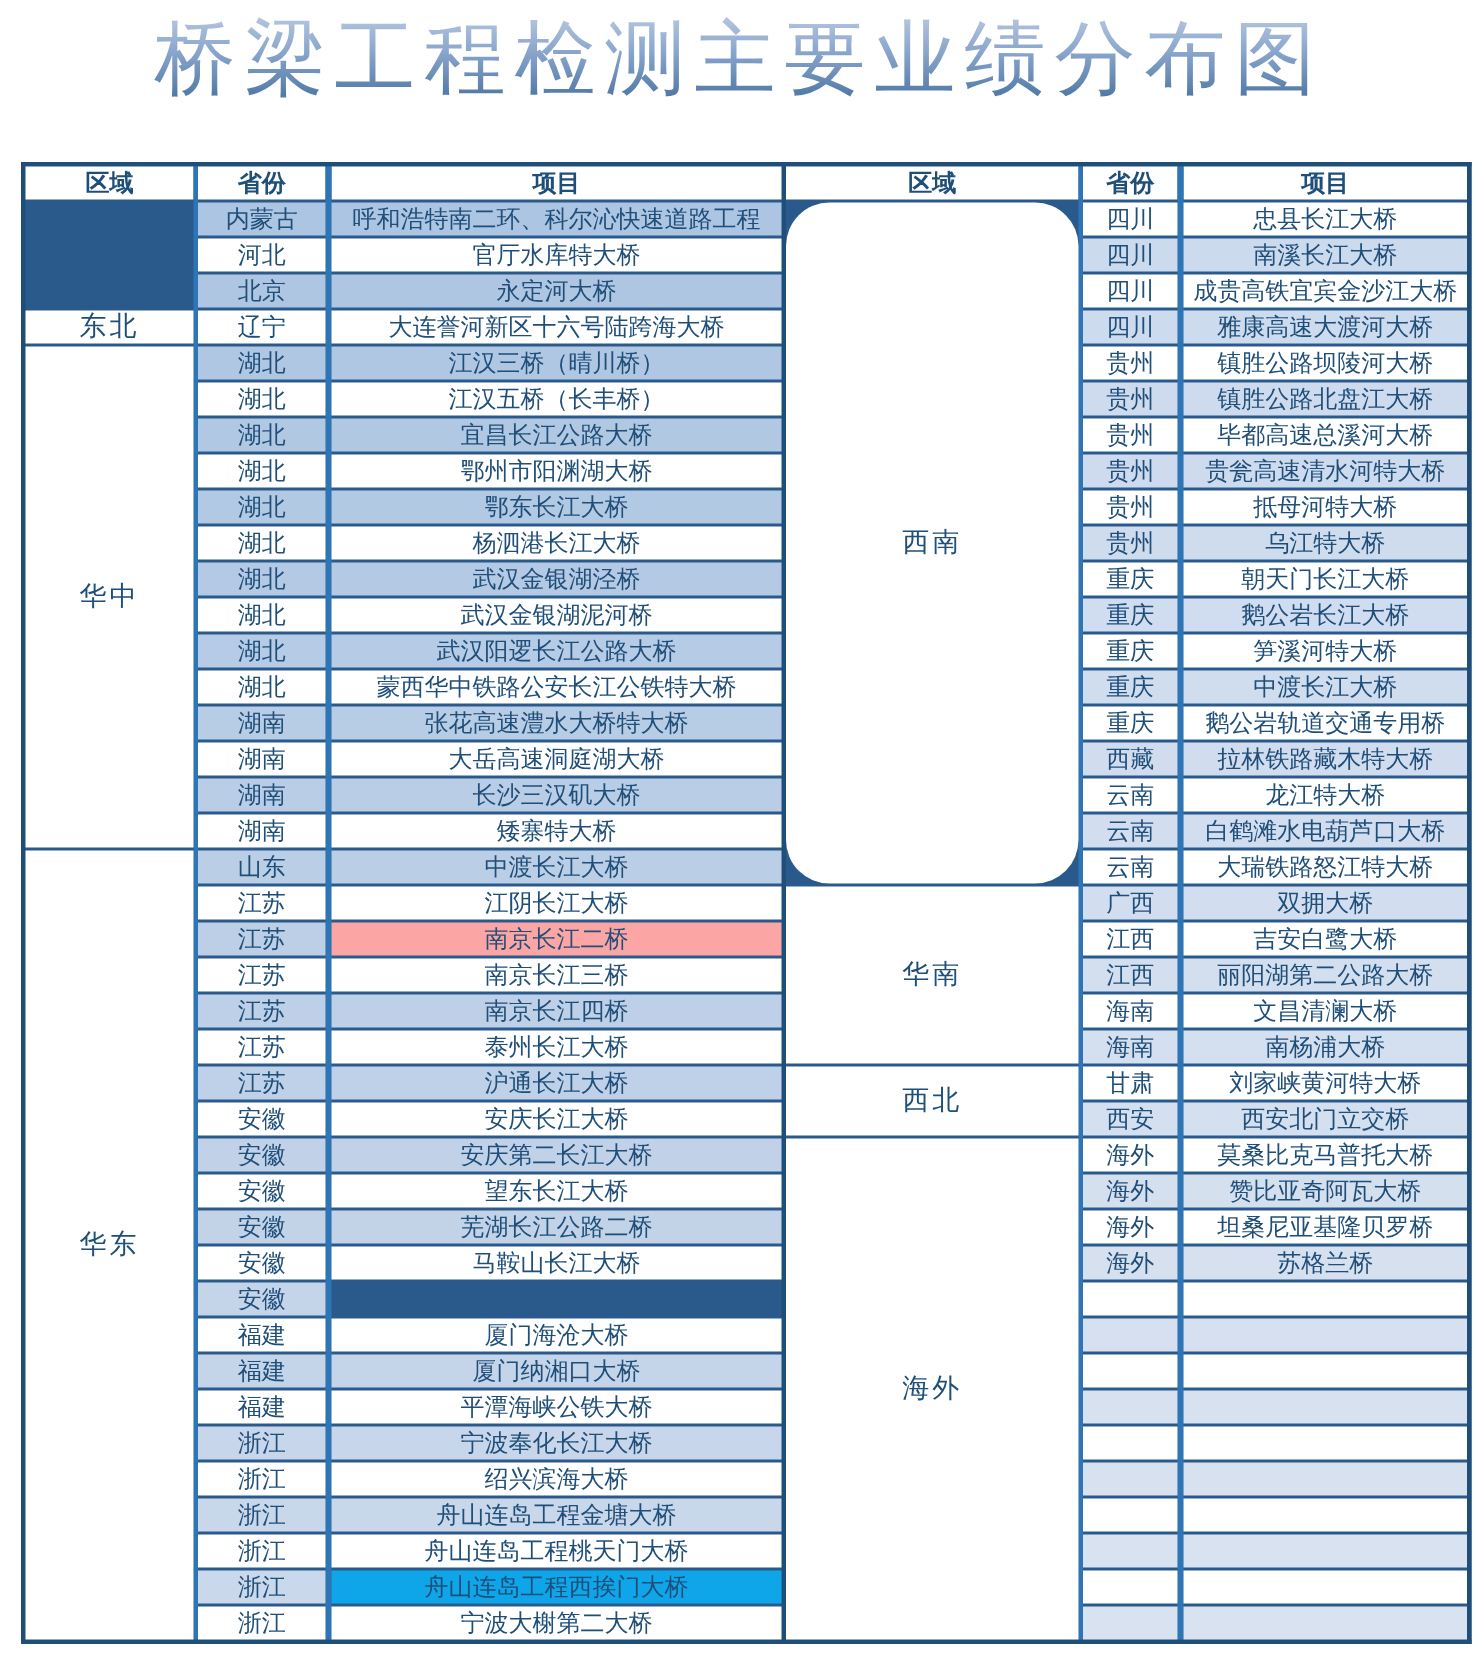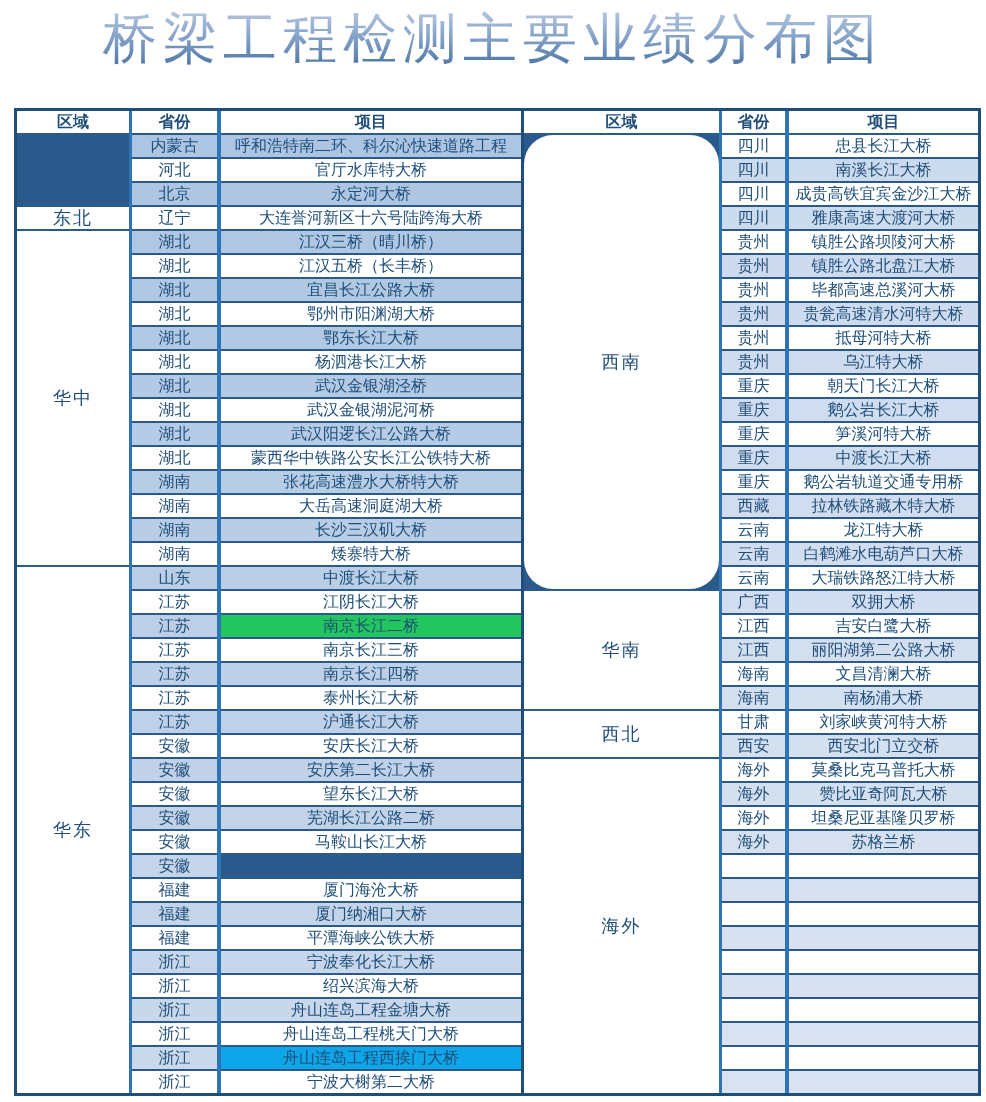--- a/index.html
+++ b/index.html
@@ -96,21 +96,21 @@
         <div class="cell province" style="grid-area: 18 / 3; background: rgb(185, 205, 230);">湖南</div>
         <div class="cell project" style="grid-area: 18 / 5; background: rgb(185, 205, 230);">长沙三汉矶大桥</div>
         <div class="cell province" style="grid-area: 19 / 3; background: rgb(255, 255, 255);">湖南</div>
         <div class="cell project" style="grid-area: 19 / 5; background: rgb(255, 255, 255);">矮寨特大桥</div>
         <div class="cell region" style="grid-area: 20 / 1 / span 22;">华东</div>
         <div class="cell province" style="grid-area: 20 / 3; background: rgb(186, 206, 230);">山东</div>
         <div class="cell project" style="grid-area: 20 / 5; background: rgb(186, 206, 230);">中渡长江大桥</div>
         <div class="cell province" style="grid-area: 21 / 3; background: rgb(255, 255, 255);">江苏</div>
         <div class="cell project" style="grid-area: 21 / 5; background: rgb(255, 255, 255);">江阴长江大桥</div>
         <div class="cell province" style="grid-area: 22 / 3; background: rgb(188, 207, 231);">江苏</div>
-        <div class="cell project" style="grid-area: 22 / 5; background: #22c55e;">南京长江二桥</div>
+        <div class="cell project" style="grid-area: 22 / 5; background: #fca5a5;">南京长江二桥</div>
         <div class="cell province" style="grid-area: 23 / 3; background: rgb(255, 255, 255);">江苏</div>
         <div class="cell project" style="grid-area: 23 / 5; background: rgb(255, 255, 255);">南京长江三桥</div>
         <div class="cell province" style="grid-area: 24 / 3; background: rgb(189, 208, 231);">江苏</div>
         <div class="cell project" style="grid-area: 24 / 5; background: rgb(189, 208, 231);">南京长江四桥</div>
         <div class="cell province" style="grid-area: 25 / 3; background: rgb(255, 255, 255);">江苏</div>
         <div class="cell project" style="grid-area: 25 / 5; background: rgb(255, 255, 255);">泰州长江大桥</div>
         <div class="cell province" style="grid-area: 26 / 3; background: rgb(191, 209, 232);">江苏</div>
         <div class="cell project" style="grid-area: 26 / 5; background: rgb(191, 209, 232);">沪通长江大桥</div>
         <div class="cell province" style="grid-area: 27 / 3; background: rgb(255, 255, 255);">安徽</div>
         <div class="cell project" style="grid-area: 27 / 5; background: rgb(255, 255, 255);">安庆长江大桥</div>

